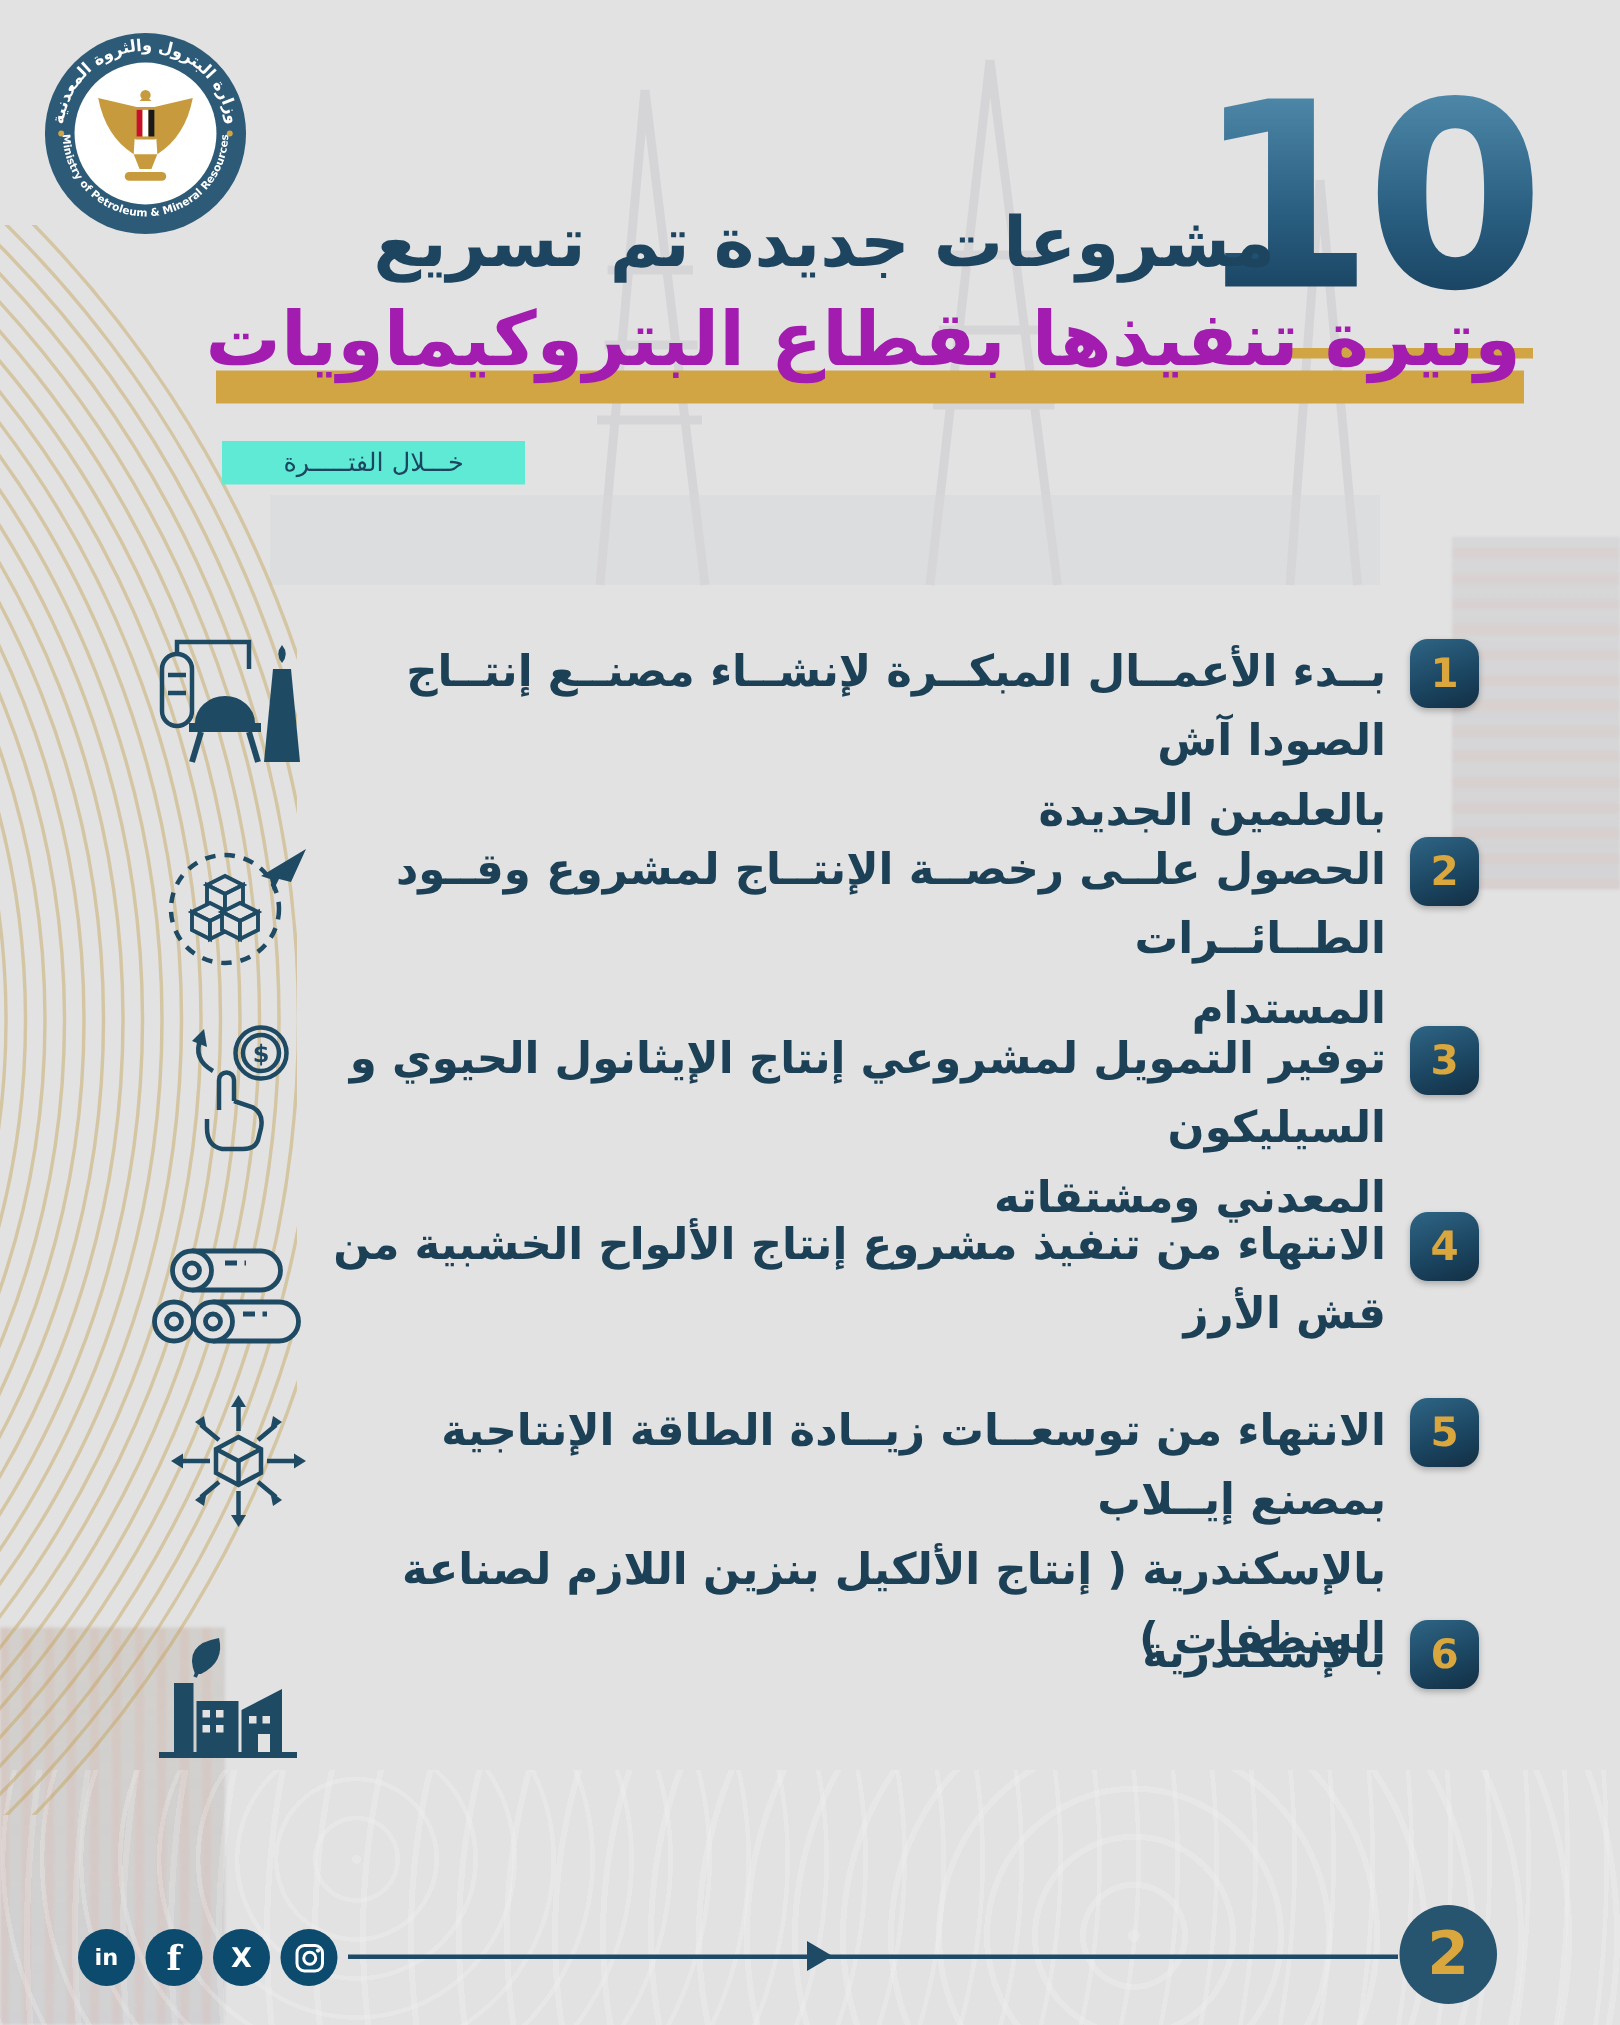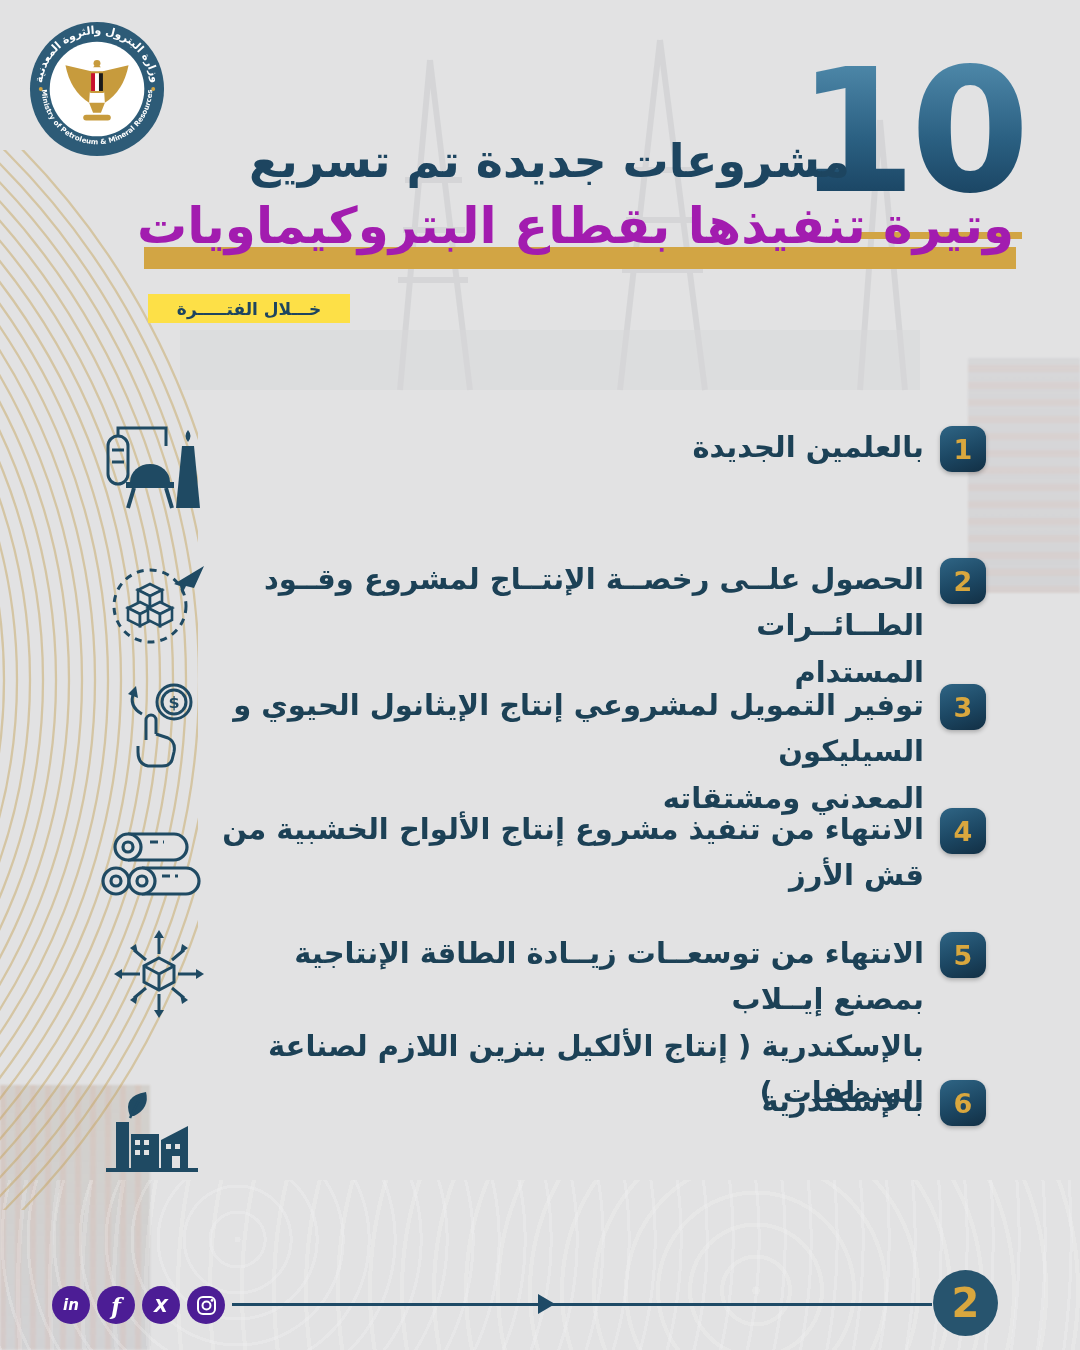--- a/index.html
+++ b/index.html
@@ -42,23 +42,23 @@
   .title-line1{
     position:absolute;right:230px;top:134px;white-space:nowrap;direction:rtl;
     font-size:46px;font-weight:bold;color:#1d4560;text-align:center;
   }
   .title2-band{position:absolute;right:64px;top:247px;width:872px;height:22px;background:#d2a544;}
   .title-line2{
     position:absolute;right:66px;top:197px;white-space:nowrap;direction:rtl;
     font-size:50px;font-weight:bold;color:#a21caf;
   }
   .period-label{
-    position:absolute;left:148px;top:294px;width:202px;height:29px;background:#fde047;
+    position:absolute;left:148px;top:294px;width:202px;height:29px;background:#5eead4;
     display:flex;align-items:center;justify-content:center;direction:rtl;
-    font-size:17px;font-weight:bold;color:#1d4560;white-space:nowrap;
+    font-size:17px;font-weight:normal;color:#1d4560;white-space:nowrap;
   }
   .period-value{
     position:absolute;right:728px;top:330px;white-space:nowrap;direction:rtl;
     font-size:23px;font-weight:bold;color:#1d4560;
   }
   .period-value .hl{background:#d2a544;padding:0 1px;}
   
   .item{position:absolute;right:94px;width:800px;direction:rtl;display:flex;gap:16px;align-items:flex-start;}
   .badge{
     flex:0 0 46px;width:46px;height:46px;border-radius:12px;margin-top:2px;
@@ -66,22 +66,22 @@
     display:flex;align-items:center;justify-content:center;
     font-size:27px;font-weight:bold;color:#d9a73e;
     box-shadow:0 2px 4px rgba(0,0,0,.25);
   }
   .lines{width:728px;color:#1c4156;font-weight:bold;font-size:29px;line-height:1.6;text-align:right;}
   .lines .l2{display:block;}
   .item-icon{position:absolute;width:110px;height:95px;}
   
   .social{position:absolute;left:52px;top:1286px;display:flex;gap:7px;}
   .soc{
-    width:38px;height:38px;border-radius:50%;background:#4c1d95;color:#ffffff;
-    display:flex;align-items:center;justify-content:center;font-weight:bold;font-style:italic;
+    width:38px;height:38px;border-radius:50%;background:#0c4a6e;color:#ffffff;
+    display:flex;align-items:center;justify-content:center;font-weight:bold;
   }
   .soc.in{font-size:15px;}
   .soc.fb{font-size:23px;font-family:"DejaVu Serif",serif;}
   .soc.xx{font-size:18px;}
   .track{position:absolute;left:232px;top:1303px;width:700px;height:3px;background:#1e4a66;}
   .track-arrow{
     position:absolute;left:538px;top:1294px;width:0;height:0;
     border-top:10px solid transparent;border-bottom:10px solid transparent;border-left:17px solid #1e4a66;
   }
   .page-badge{
@@ -165,21 +165,21 @@
 
   <div class="big-number">10</div>
   <div class="big-number-underline"></div>
   <div class="title-line1">مشروعات جديدة تم تسريع</div>
   <div class="title2-band"></div>
   <div class="title-line2">وتيرة تنفيذها بقطاع البتروكيماويات</div>
   <div class="period-label">خـــلال الفتـــــرة</div>
 
   <div class="item" style="top:424px">
     <div class="badge">1</div>
-    <div class="lines"><span class="l2">بالعلمين الجديدة</span></div>
+    <div class="lines"><span>بــدء الأعمــال المبكــرة لإنشــاء مصنــع إنتــاج الصودا آش</span><span class="l2">بالعلمين الجديدة</span></div>
   </div>
   <svg class="item-icon" style="left:100px;top:420px" viewBox="0 0 110 95">
     <g stroke="#1f4a63" fill="none" stroke-width="3">
       <rect x="8" y="16" width="20" height="48" rx="10"></rect>
       <line x1="12" y1="30" x2="24" y2="30"></line>
         <line x1="12" y1="42" x2="24" y2="42"></line>
       <polyline points="18,16 18,8 66,8 66,26"></polyline>
     </g>
     <path d="M30 62 a20,18 0 0 1 40,0 Z" fill="#1f4a63"></path>
     <rect x="26" y="62" width="48" height="6" fill="#1f4a63"></rect>

